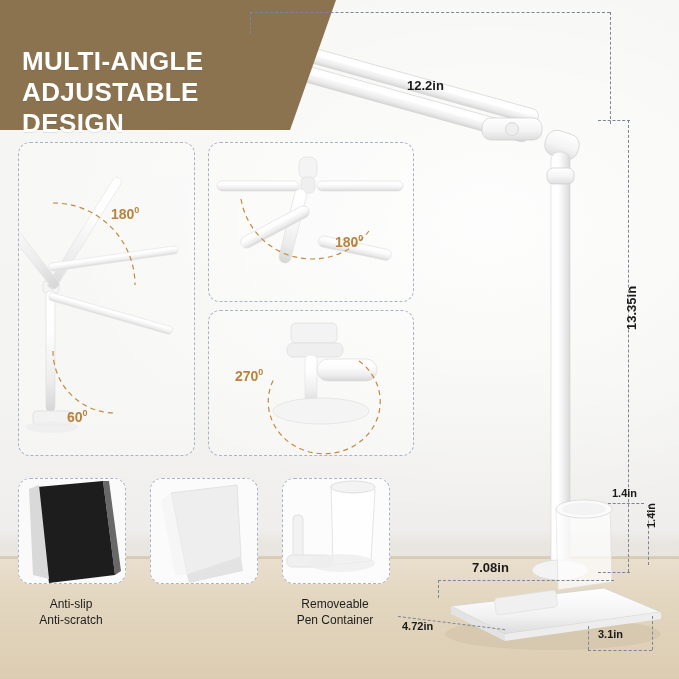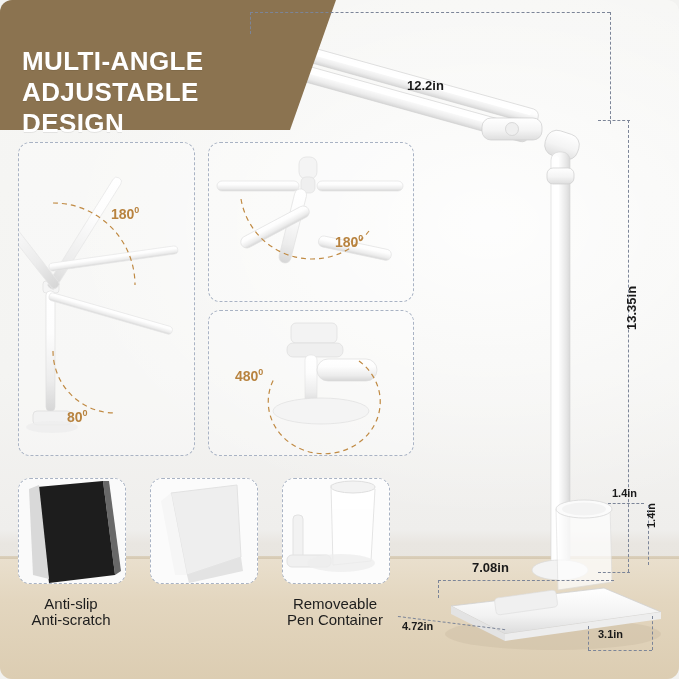--- a/index.html
+++ b/index.html
@@ -7,21 +7,20 @@
     width:679px;height:679px;
     font-family:"Liberation Sans", sans-serif;
     background:#f2f2f0;
     overflow:hidden;
   }
   #stage{
     position:relative;
     width:679px;height:679px;
     background:linear-gradient(180deg,#f6f6f4 0%,#f4f4f2 55%,#efeeec 78%,#e9e6e1 80%,#e4e0d9 100%);
     overflow:hidden;
-    border-radius:12px;
   }
   
   .desk{
     position:absolute;left:0;right:0;bottom:0;height:120px;
     background:linear-gradient(180deg,#e9dfcd 0%,#e3d6bf 35%,#dccdb2 100%);
   }
   .desk-edge{
     position:absolute;left:0;right:0;bottom:118px;height:5px;
     background:linear-gradient(180deg,#d9cdb7 0%,#cdbd9f 100%);
     opacity:.85;
@@ -83,21 +82,21 @@
     background:#ffffff;
     overflow:hidden;
   }
   #thumb-1{left:18px;top:478px;}
   #thumb-2{left:150px;top:478px;}
   #thumb-3{left:282px;top:478px;}
   .thumb-caption{
     position:absolute;
     width:124px;
     text-align:center;
-    font-size:15px;
+    font-size:12px;
     line-height:16px;
     color:#1d1d1d;
     white-space:pre-line;
   }
   #cap-1{left:9px;top:596px;}
   #cap-2{left:141px;top:596px;}
   #cap-3{left:273px;top:596px;}
 
   
   .mline{position:absolute;background:transparent;}
@@ -199,21 +198,21 @@
       <g stroke="#e6e6e6" stroke-width="0.7">
         <rect x="30" y="16" width="9" height="130" rx="4" fill="url(#gBar)" transform="rotate(32 34 140)"></rect>
         <rect x="30" y="16" width="9" height="130" rx="4" fill="url(#gBar)" transform="rotate(-38 34 140)"></rect>
         <rect x="30" y="120" width="130" height="8" rx="4" fill="url(#gBar)" transform="rotate(-8 34 124)"></rect>
         <rect x="30" y="150" width="128" height="8" rx="4" fill="url(#gBar)" transform="rotate(16 34 154)"></rect>
       </g>
       <path d="M34 60 A82 82 0 0 1 116 142" fill="none" stroke="#c08a43" stroke-width="1.2" stroke-dasharray="5 4"></path>
       <path d="M34 208 A62 62 0 0 0 96 270" fill="none" stroke="#c08a43" stroke-width="1.2" stroke-dasharray="5 4"></path>
     </svg>
     <div class="arc-label" style="left:92px;top:62px;"><span>180</span><sup>0</sup></div>
-    <div class="arc-label" style="left:48px;top:265px;"><span>80</span><sup>0</sup></div>
+    <div class="arc-label" style="left:48px;top:265px;"><span>60</span><sup>0</sup></div>
   </div>
 
   <div class="panel" id="panel-180-horz">
     <svg viewBox="0 0 204 158" width="204" height="158">
       <rect x="90" y="14" width="18" height="22" rx="7" fill="#f4f4f4" stroke="#dcdcdc" stroke-width="0.6"></rect>
       <rect x="92" y="34" width="14" height="16" rx="5" fill="#efefef" stroke="#dcdcdc" stroke-width="0.6"></rect>
       <g stroke="#e2e2e2" stroke-width="0.7">
         <rect x="8" y="38" width="82" height="10" rx="5" fill="url(#gBar)"></rect>
         <rect x="108" y="38" width="86" height="10" rx="5" fill="url(#gBar)"></rect>
         <rect x="86" y="46" width="12" height="76" rx="6" fill="url(#gBar)" transform="rotate(14 92 50)"></rect>
@@ -227,21 +226,21 @@
 
   <div class="panel" id="panel-270">
     <svg viewBox="0 0 204 144" width="204" height="144">
       <rect x="82" y="12" width="46" height="20" rx="5" fill="#f3f3f3" stroke="#dcdcdc" stroke-width="0.7"></rect>
       <rect x="78" y="32" width="56" height="14" rx="6" fill="#efefef" stroke="#dcdcdc" stroke-width="0.7"></rect>
       <rect x="96" y="44" width="12" height="50" rx="5" fill="url(#gBar)" stroke="#e0e0e0" stroke-width="0.6"></rect>
       <rect x="108" y="48" width="60" height="22" rx="11" fill="url(#gBar)" stroke="#dcdcdc" stroke-width="0.7"></rect>
       <ellipse cx="112" cy="100" rx="48" ry="13" fill="#f4f4f4" stroke="#e0e0e0" stroke-width="0.7"></ellipse>
       <path d="M150 50 A56 52 0 1 1 66 66" fill="none" stroke="#c08a43" stroke-width="1.2" stroke-dasharray="5 4"></path>
     </svg>
-    <div class="arc-label" style="left:26px;top:56px;"><span>480</span><sup>0</sup></div>
+    <div class="arc-label" style="left:26px;top:56px;"><span>270</span><sup>0</sup></div>
   </div>
 
   <div class="thumb" id="thumb-1">
     <svg viewBox="0 0 106 104" width="106" height="104">
       <rect x="0" y="0" width="106" height="104" fill="#fafafa"></rect>
       <path d="M18 8 L84 2 L96 96 L30 104 Z" fill="#1d1d1d"></path>
       <path d="M10 10 L20 6 L30 100 L14 96 Z" fill="#d9d9d9"></path>
       <path d="M84 2 L96 96 L102 92 L90 2 Z" fill="#2a2a2a" opacity="0.7"></path>
     </svg>
   </div>

